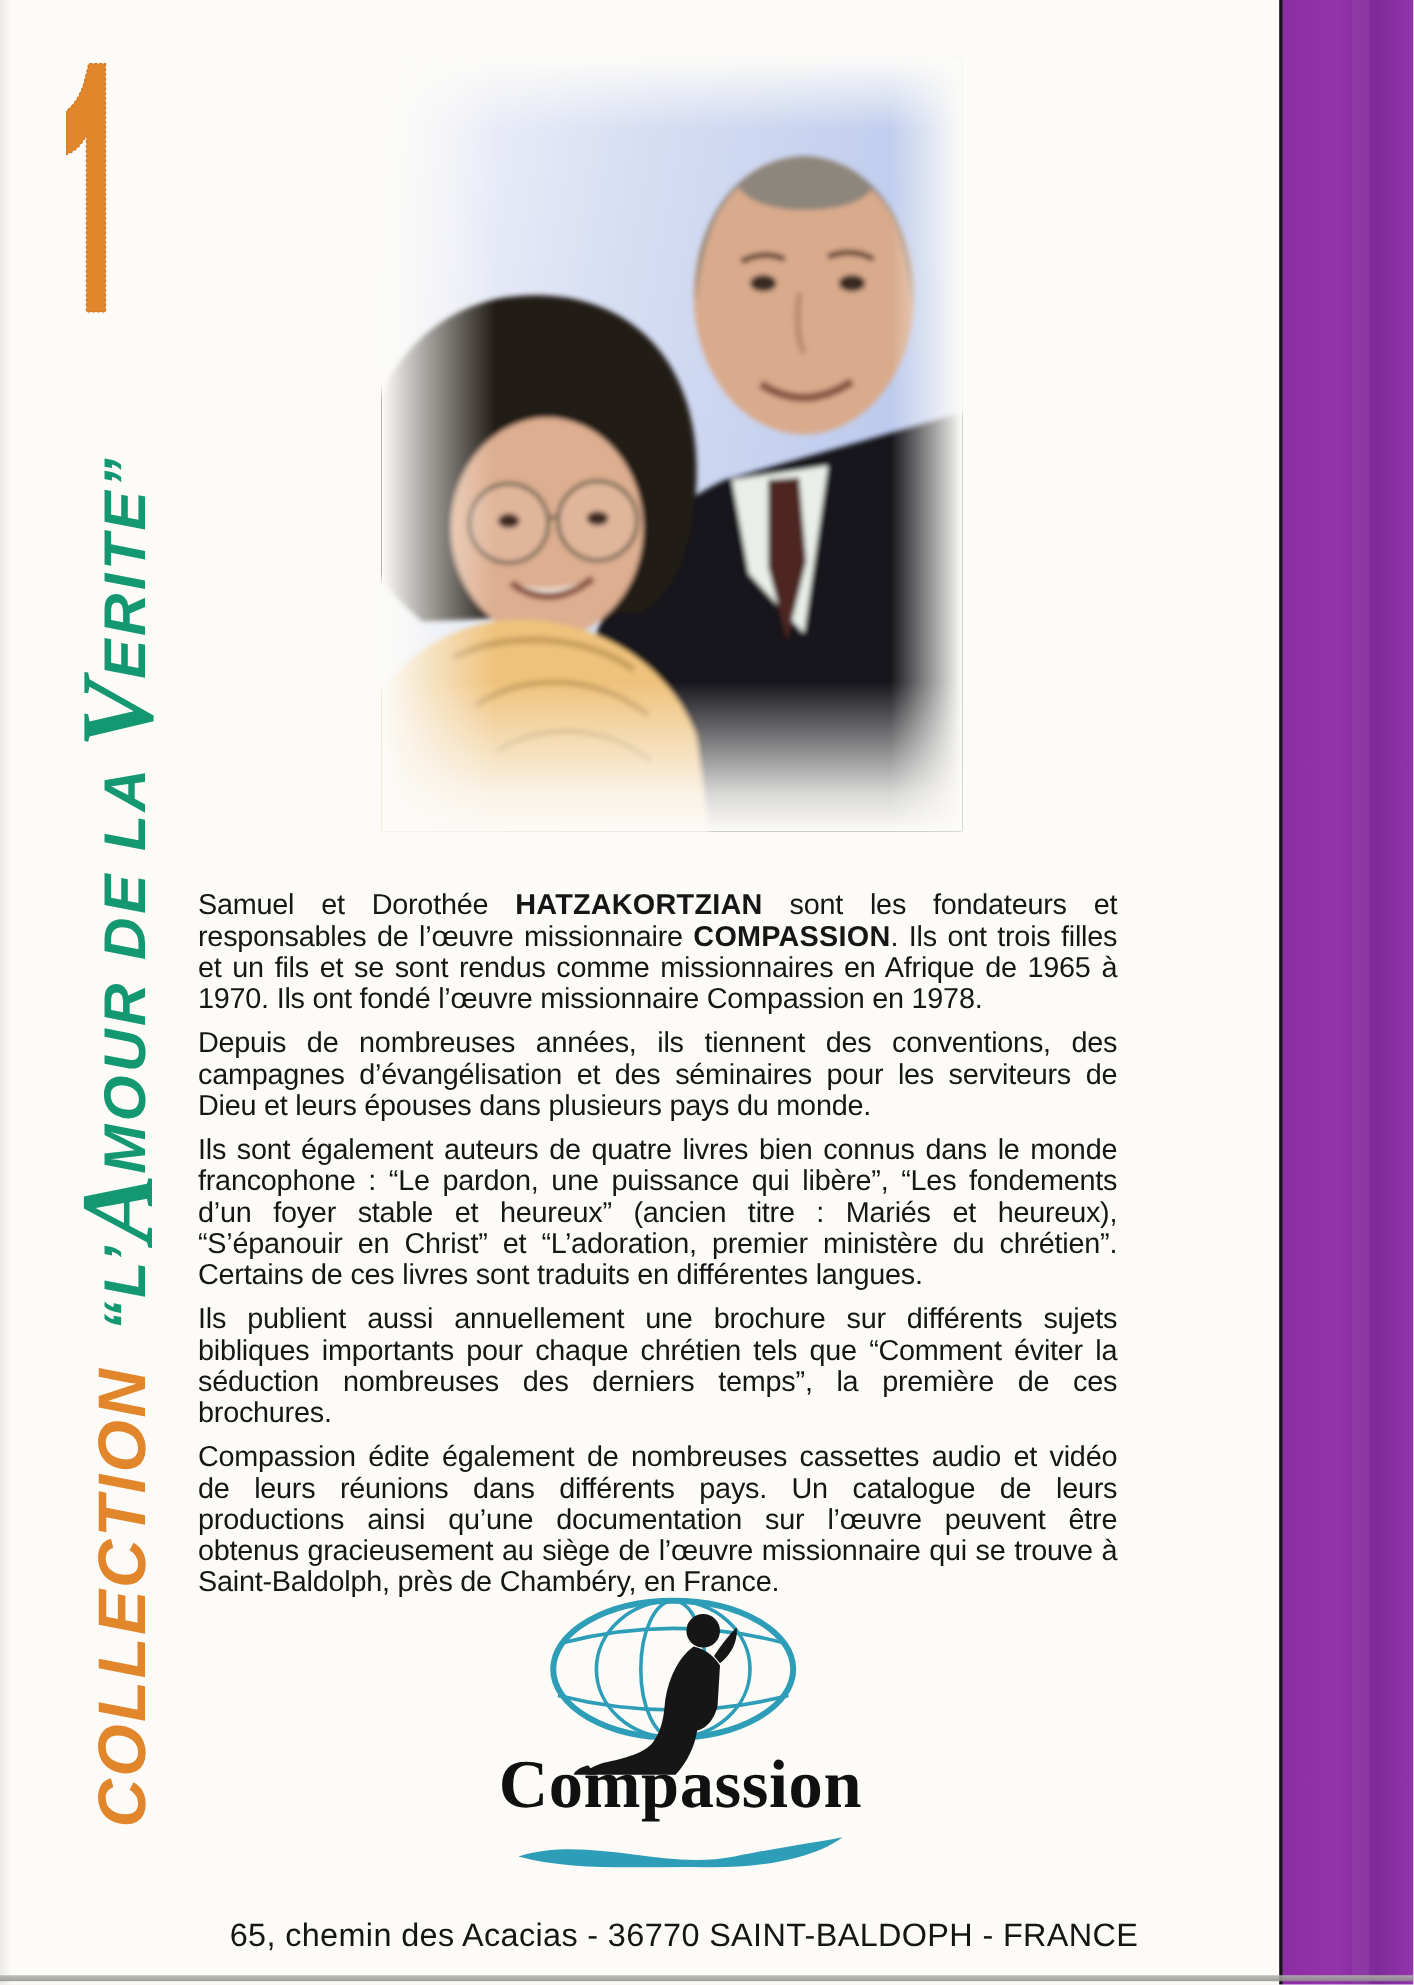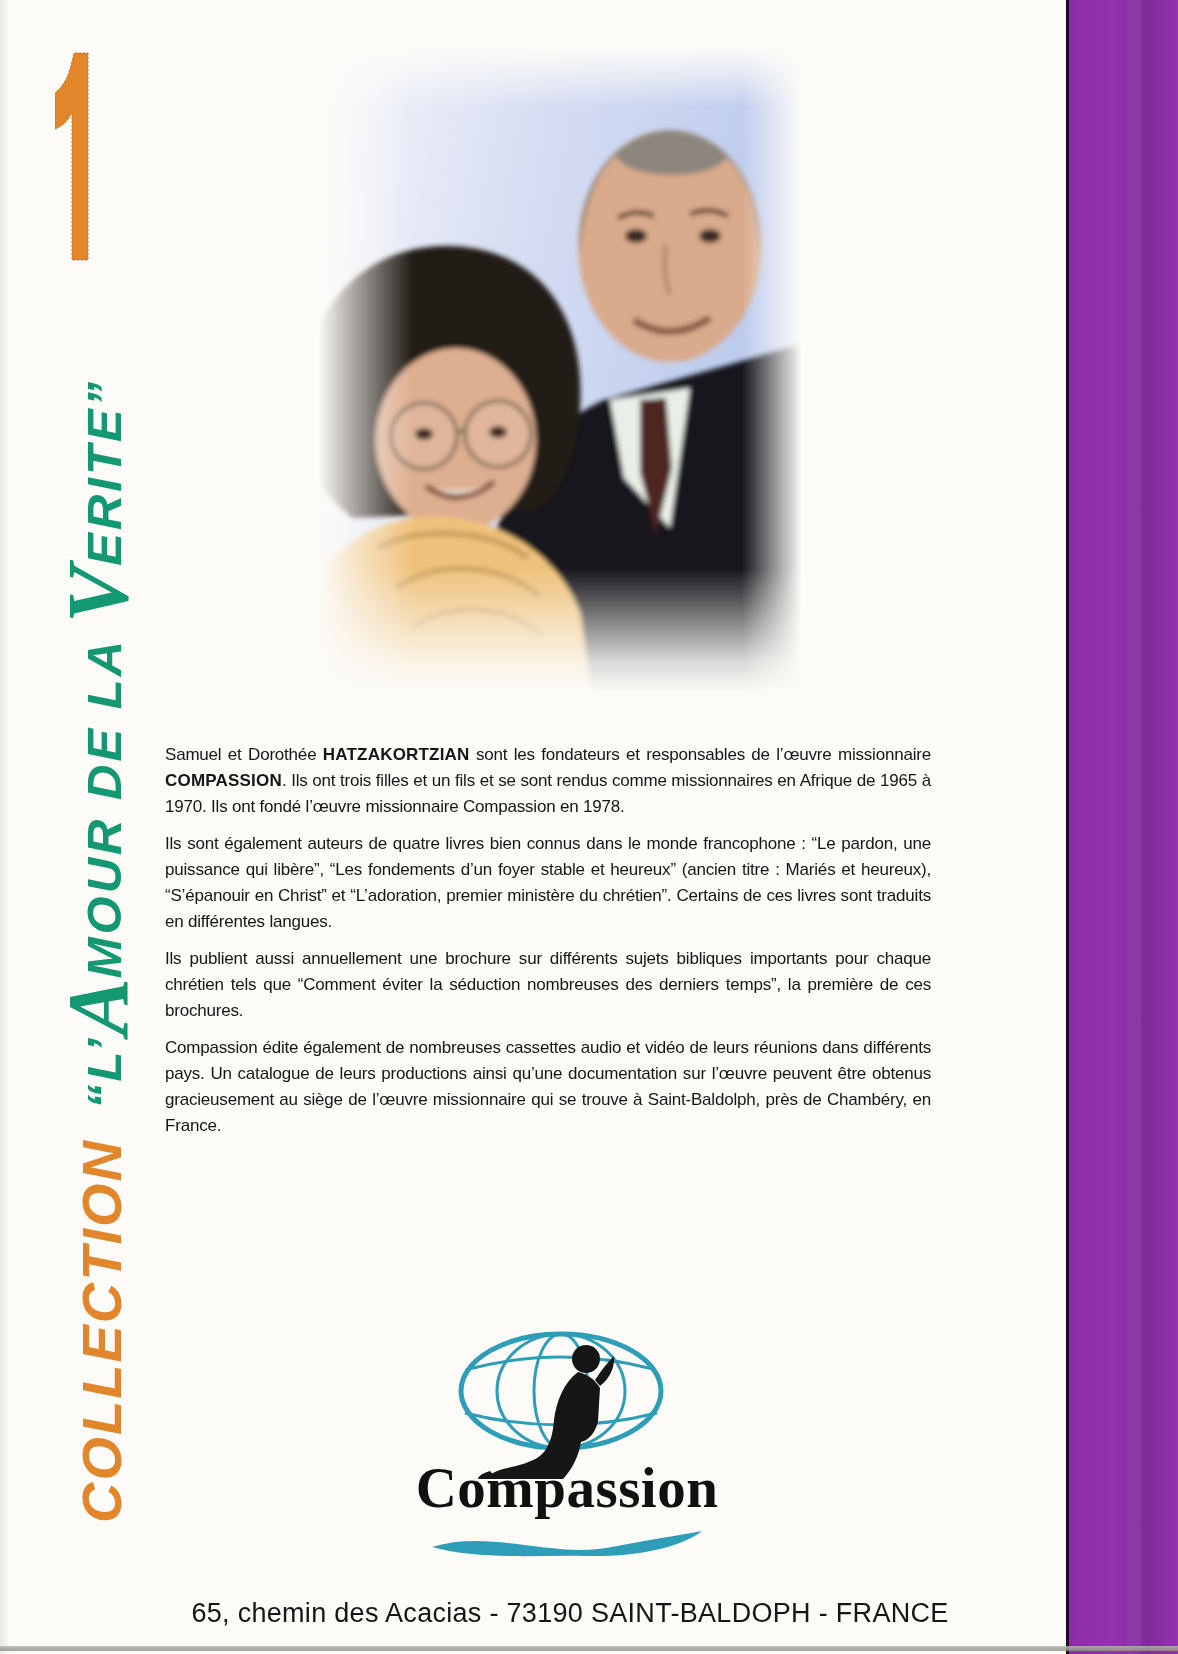--- a/index.html
+++ b/index.html
@@ -52,21 +52,21 @@
     position:relative;top:6px;
   }
   
   .photo{
     position:absolute;left:318px;top:48px;width:484px;height:645px;
   }
   .photo svg{display:block;width:100%;height:100%;}
   
   .body-text{
     position:absolute;left:165px;top:742px;width:766px;
-    font-size:17px;line-height:26px;
+    font-size:24px;line-height:26px;
     letter-spacing:-0.2px;
     text-align:justify;
     color:#161616;
   }
   .body-text p{margin:0 0 11px 0;}
   .body-text .b{font-weight:700;letter-spacing:0.2px;}
   
   .logo{
     position:absolute;left:392px;top:1328px;width:350px;
     text-align:center;
@@ -192,20 +192,21 @@
 
       <rect x="0" y="0" width="95" height="645" fill="url(#fadeL)"></rect>
       <rect x="424" y="0" width="60" height="645" fill="url(#fadeR)"></rect>
       <rect x="0" y="0" width="484" height="60" fill="url(#fadeT)"></rect>
       <rect x="0" y="520" width="484" height="125" fill="url(#fadeB)"></rect>
     </svg>
   </div>
 
   <div class="body-text">
       <p><span>Samuel et Dorothée </span><span class="b">HATZAKORTZIAN</span><span> sont les fondateurs et responsables de l’œuvre missionnaire </span><span class="b">COMPASSION</span><span>. Ils ont trois filles et un fils et se sont rendus comme missionnaires en Afrique de 1965 à 1970. Ils ont fondé l’œuvre missionnaire Compassion en 1978.</span></p>
+      <p><span>Depuis de nombreuses années, ils tiennent des conventions, des campagnes d’évangélisation et des séminaires pour les serviteurs de Dieu et leurs épouses dans plusieurs pays du monde.</span></p>
       <p><span>Ils sont également auteurs de quatre livres bien connus dans le monde francophone : “Le pardon, une puissance qui libère”, “Les fondements d’un foyer stable et heureux” (ancien titre : Mariés et heureux), “S’épanouir en Christ” et “L’adoration, premier ministère du chrétien”. Certains de ces livres sont traduits en différentes langues.</span></p>
       <p><span>Ils publient aussi annuellement une brochure sur différents sujets bibliques importants pour chaque chrétien tels que “Comment éviter la séduction nombreuses des derniers temps”, la première de ces brochures.</span></p>
       <p><span>Compassion édite également de nombreuses cassettes audio et vidéo de leurs réunions dans différents pays. Un catalogue de leurs productions ainsi qu’une documentation sur l’œuvre peuvent être obtenus gracieusement au siège de l’œuvre missionnaire qui se trouve à Saint-Baldolph, près de Chambéry, en France.</span></p>
     </div>
 
   <div class="logo">
     <div class="globe-wrap">
       <svg viewBox="0 0 244 152">
         <g stroke="#2E9EB8" fill="none">
           <ellipse cx="116" cy="63" rx="100" ry="57" stroke-width="5"></ellipse>
@@ -228,18 +229,18 @@
     </div>
     <div class="wordmark">Compassion</div>
     <div class="wave-wrap">
       <svg viewBox="0 0 274 32">
         <path d="M2,21 C62,3 122,33 182,21 C222,13 252,9 272,5
                  C250,22 206,31 156,30 C106,29 50,34 2,21 Z" fill="#2E9EB8"></path>
       </svg>
     </div>
   </div>
 
-  <div class="address">65, chemin des Acacias - 73190 SAINT-BALDOPH - FRANCE</div>
+  <div class="address">65, chemin des Acacias - 36770 SAINT-BALDOPH - FRANCE</div>
 
   <div class="spine"></div>
 
   <div class="bottom-line"></div>
 </div>
 
 </body></html>

